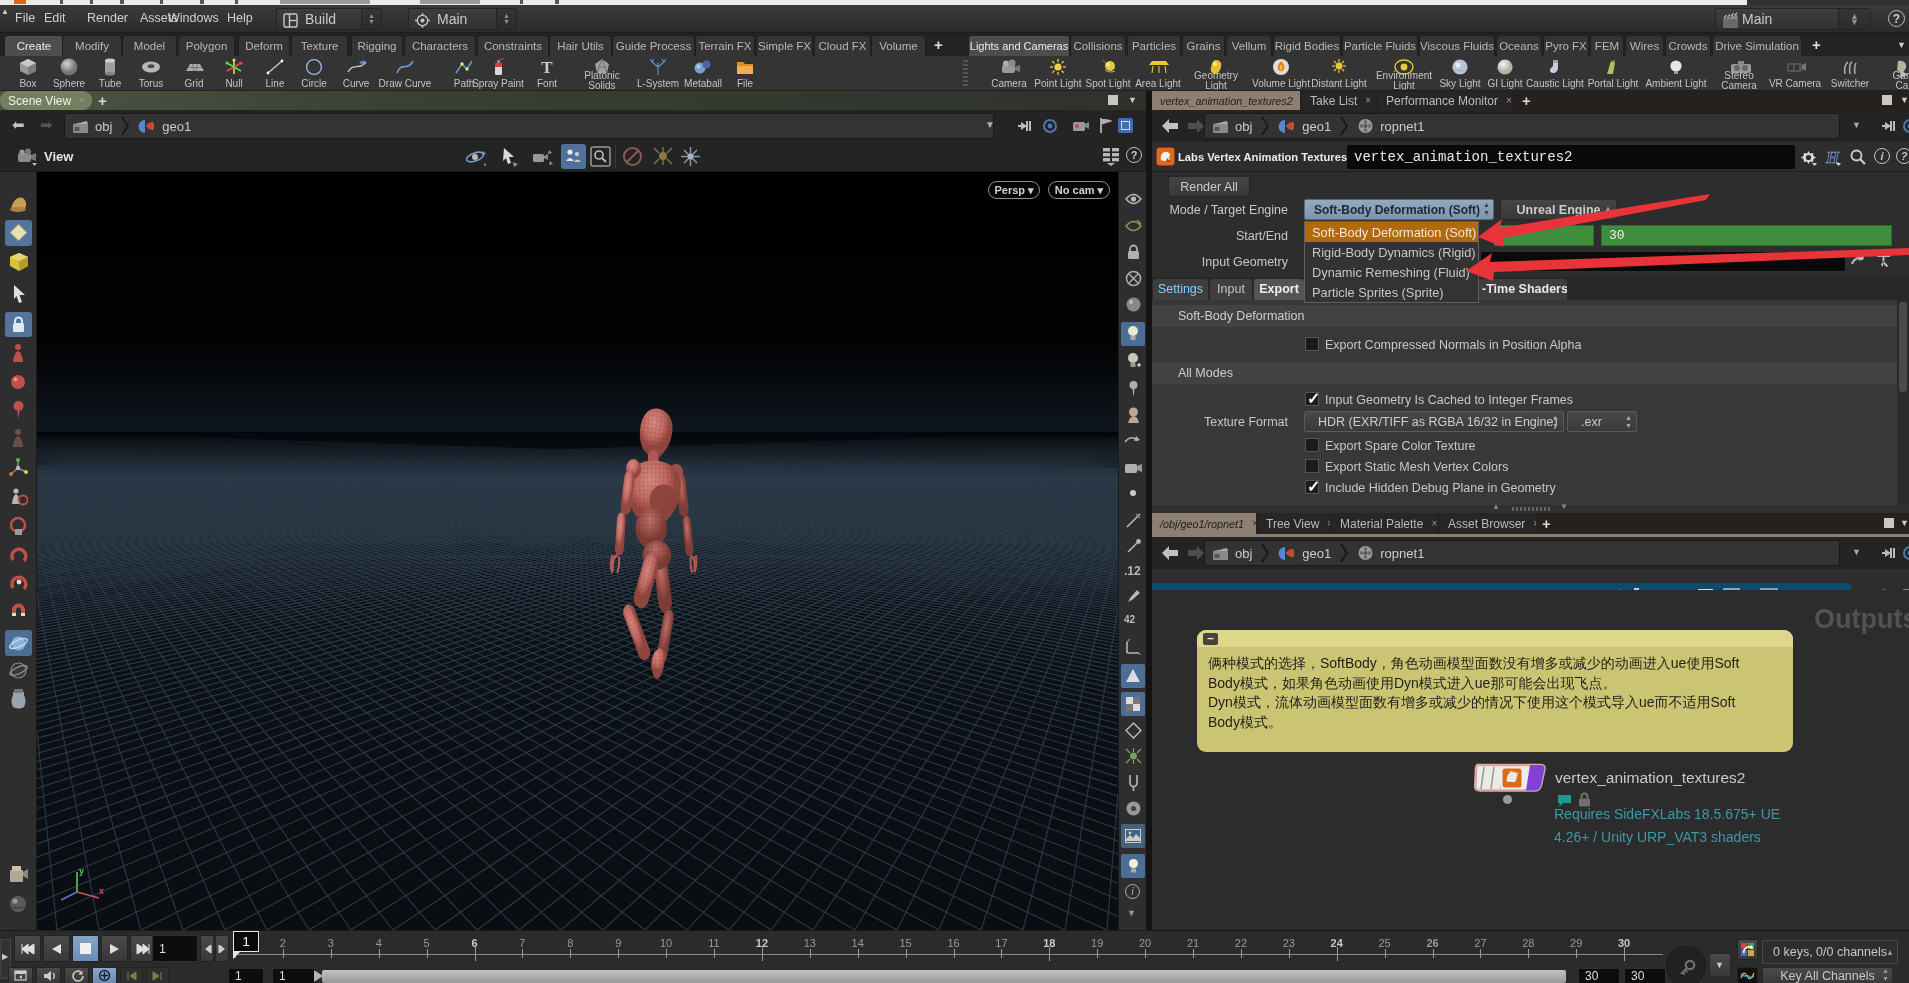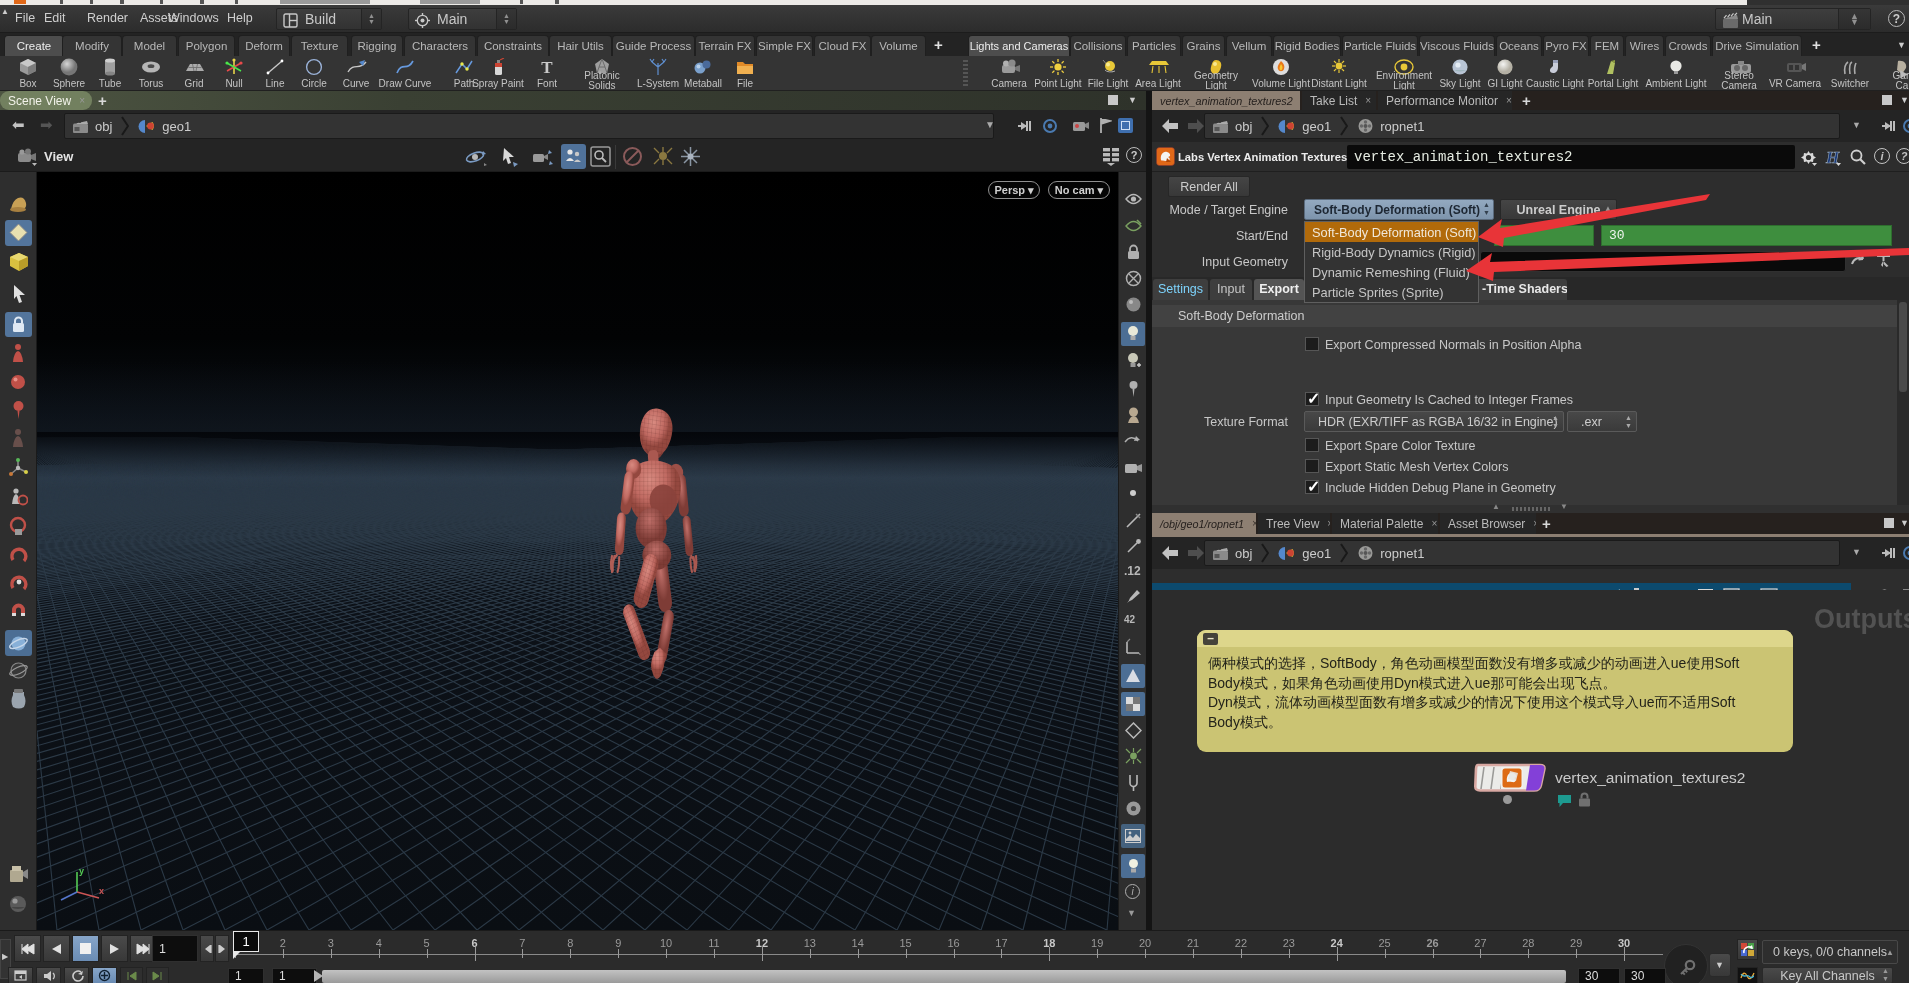--- a/index.html
+++ b/index.html
@@ -354,21 +354,21 @@
           </svg></div>
         <div class="lb">Point Light</div>
       </div>
     <div class="tool" style="left:1078px;">
         <div class="ic"><svg width="22" height="18" viewBox="0 0 22 18">
             <path d="M6 2 L16 14" stroke="#888" stroke-width="1"></path>
             <circle cx="13" cy="8" r="5" fill="#e8c838"></circle>
             <circle cx="11" cy="6.5" r="2" fill="#f8ea90"></circle>
             <path d="M8 12 a6 3 0 0 0 10 1" stroke="#aaa" fill="none"></path>
           </svg></div>
-        <div class="lb">File Light</div>
+        <div class="lb">Spot Light</div>
       </div>
     <div class="tool" style="left:1128px;">
         <div class="ic"><svg width="24" height="18" viewBox="0 0 24 18">
             <path d="M5 3 L19 3 L22 7 L2 7 Z" fill="#e8c838"></path>
             <g stroke="#e8c838" stroke-width="1.1">
               <line x1="6" y1="8" x2="5" y2="15"></line>
               <line x1="12" y1="8" x2="12" y2="15"></line>
               <line x1="18" y1="8" x2="19" y2="15"></line>
             </g>
           </svg></div>
@@ -1757,20 +1757,21 @@
       <div class="abs" style="left:1px;top:2px;width:55px;height:21px;background:#3e3e3e;border-radius:3px 3px 0 0;color:#7dd3fc;font-size:12.5px;text-align:center;line-height:21px;">Settings</div>
       <div class="abs" style="left:58px;top:2px;width:42px;height:21px;background:#3e3e3e;border-radius:3px 3px 0 0;color:#c6c6c6;font-size:12.5px;text-align:center;line-height:21px;">Input</div>
       <div class="abs" style="left:102px;top:2px;width:50px;height:21px;background:#545454;border-radius:3px 3px 0 0;color:#f0f0f0;font-size:12.5px;text-align:center;line-height:21px;font-weight:bold;">Export</div>
       <div class="abs" style="left:178px;top:2px;width:237px;height:21px;background:#3e3e3e;border-radius:3px 3px 0 0;color:#e8e8e8;font-size:12.5px;line-height:21px;font-weight:bold;white-space:nowrap;overflow:hidden;"><span style="margin-left:152px;">-Time Shaders</span></div>
     </div>
 
     <div class="abs" style="left:0;top:190px;width:757px;height:205px;background:#383838;">
       <div class="abs" style="left:0px;top:5px;width:745px;height:22px;background:#424242;color:#cdcdcd;font-size:12.5px;line-height:22px;"><span style="margin-left:26px;">Soft-Body Deformation</span></div>
       <div class="cb" style="left:153px;top:37px;"></div>
       <span class="abs label" style="left:173px;top:38px;">Export Compressed Normals in Position Alpha</span>
+      <div class="abs" style="left:0px;top:62px;width:745px;height:22px;background:#424242;color:#cdcdcd;font-size:12.5px;line-height:22px;"><span style="margin-left:26px;">All Modes</span></div>
       <div class="cb ck" style="left:153px;top:92px;"></div>
       <span class="abs label" style="left:173px;top:93px;">Input Geometry Is Cached to Integer Frames</span>
       <span class="abs label" style="right:621px;top:115px;">Texture Format</span>
       <div class="abs dd" style="left:152px;top:111px;width:260px;">
         <span style="margin-left:13px;">HDR (EXR/TIFF as RGBA 16/32 in Engine)</span>
         <span class="abs" style="right:4px;top:2px;color:#aaa;font-size:7px;line-height:8px;">▲<br>▼</span>
       </div>
       <div class="abs dd" style="left:415px;top:111px;width:70px;">
         <span style="margin-left:13px;">.exr</span>
         <span class="abs" style="right:4px;top:2px;color:#aaa;font-size:7px;line-height:8px;">▲<br>▼</span>
@@ -1945,20 +1946,21 @@
         <div class="abs" style="left:33px;top:32px;width:9px;height:9px;border-radius:50%;background:#9a9a9a;"></div>
       </div>
       <svg class="abs" style="left:404px;top:203px;" width="17" height="15" viewBox="0 0 17 15">
           <path d="M2 2 h13 v8 h-8 l-3.5 4 v-4 h-1.5z" fill="#1d9a90"></path>
         </svg>
       <svg class="abs" style="left:426px;top:202px;" width="13" height="15" viewBox="0 0 13 15">
           <rect x="1" y="6.5" width="11" height="8" rx="1" fill="#707070"></rect>
           <path d="M3.5 6.5 V4.5 a3 3 0 0 1 6 0 V6.5" fill="none" stroke="#707070" stroke-width="2"></path>
         </svg>
       <span class="abs" style="left:403px;top:179px;color:#c9c9c9;font-size:15.5px;">vertex_animation_textures2</span>
+      <span class="abs" style="left:402px;top:213px;color:#3d98a8;font-size:14px;line-height:23px;">Requires SideFXLabs 18.5.675+ UE<br>4.26+ / Unity URP_VAT3 shaders</span>
     </div>
   </div>
 
   <div id="playbar" class="abs">
     <div class="pbtn" style="left:14px;">
         <svg width="15" height="12" viewBox="0 0 15 12">
           <path d="M2 1 v10 M14 1 L6 6 L14 11z M8 1 L2 6 L8 11z" fill="#e0e0e0" stroke="#e0e0e0" stroke-width="1"></path>
         </svg>
       </div>
     <div class="pbtn" style="left:43px;">

